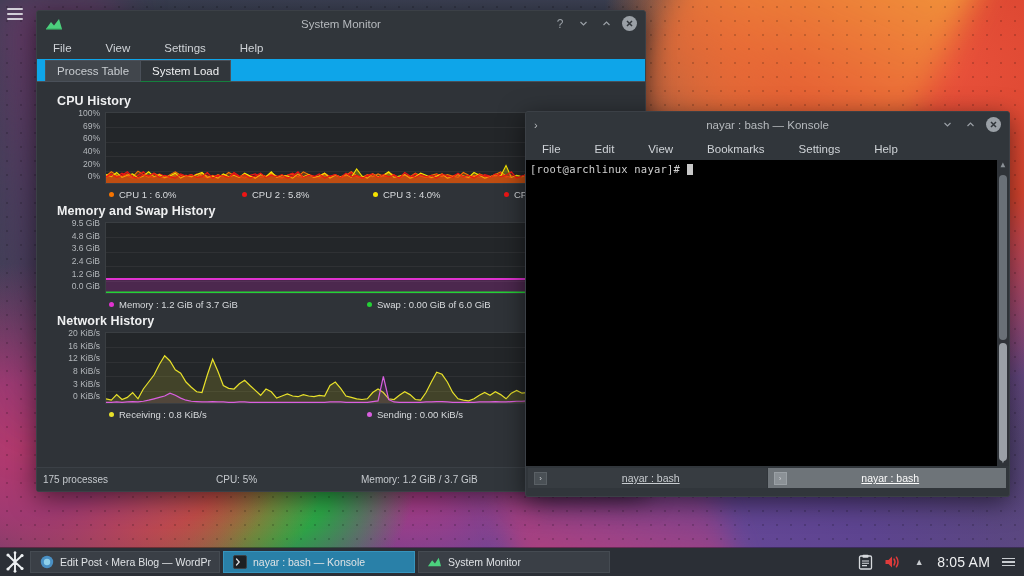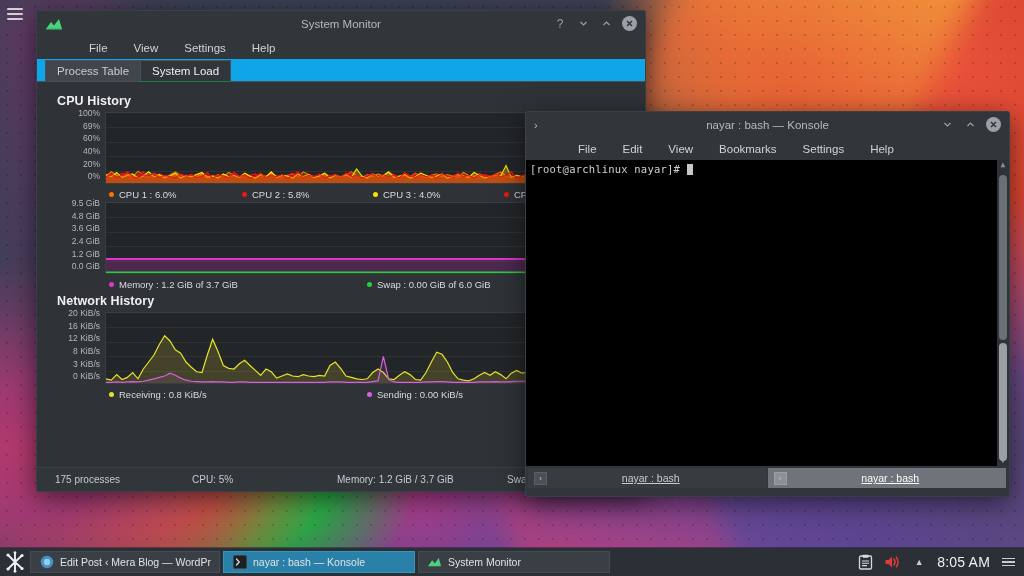--- a/index.html
+++ b/index.html
@@ -67,21 +67,21 @@
   .title-text {
     position:absolute; left:0; right:0; text-align:center;
     font-size:11.5px; color:#b6babe; pointer-events:none;
   }
   .win-btns { margin-left:auto; display:flex; align-items:center; gap:9px; padding-right:8px; z-index:2; }
   .wb { width:14px; height:14px; display:flex; align-items:center; justify-content:center;
         color:#9aa0a6; font-size:12px; line-height:1; }
   .wb svg { display:block; }
   .wb-close { width:15px; height:15px; border-radius:50%; background:#9aa0a6; color:#31363b;
               font-size:11px; font-weight:bold; }
-  .menubar { display:flex; align-items:center; gap:8px; background:#31363b; height:23px; padding-left:7px;margin-left:36px; }
+  .menubar { display:flex; align-items:center; gap:16px; background:#31363b; height:23px; padding-left:7px; }
   .menubar .mi { font-size:11.5px; color:#cfd3d7; padding:3px 9px; border-radius:2px; }
 
   
   #sysmon { left:36px; top:10px; width:610px; height:482px; background:#31363b;
             border:1px solid #3b4046; border-radius:3px; }
   #sysmon .app-icon { width:18px; height:16px; margin-left:8px; position:relative; z-index:2; }
   .tabbar { display:flex; align-items:flex-end; height:23px; background:#0ea5e9;
             padding-left:8px; border-bottom:1px solid #4a5059; }
   .tab { font-size:11.5px; padding:4px 11px 4px 11px; color:#c8ccd0; background:#41464c;
          border:1px solid #4a5059; border-bottom:none; margin-right:-1px; }
@@ -259,20 +259,21 @@
       <div class="item" style="width:131px">
         <span class="dot" style="background: rgb(246, 228, 0);"></span>
         <span>CPU 3 : 4.0%</span>
       </div>
       <div class="item">
         <span class="dot" style="background: rgb(237, 21, 21);"></span>
         <span>CPU 4 : 5.1%</span>
       </div>
     </div>
 
+    <div class="sec-title">Memory and Swap History</div>
     <div class="chart-wrap">
       <div class="yaxis" style="height:72px">
         <span>9.5 GiB</span>
         <span>4.8 GiB</span>
         <span>3.6 GiB</span>
         <span>2.4 GiB</span>
         <span>1.2 GiB</span>
         <span>0.0 GiB</span>
       </div>
       <div class="plot" style="height:72px">
@@ -339,21 +340,21 @@
         <span>Receiving : 0.8 KiB/s</span>
       </div>
       <div class="item">
         <span class="dot" style="background: rgb(217, 95, 224);"></span>
         <span>Sending : 0.00 KiB/s</span>
       </div>
     </div>
   </div>
 
   <div class="statusbar">
-    <span style="width:155px; padding-left:18px">175 processes</span>
+    <span style="width:179px; padding-left:6px">175 processes</span>
     <span style="width:145px">CPU: 5%</span>
     <span style="width:170px">Memory: 1.2 GiB / 3.7 GiB</span>
     <span>Swap: 0 B</span>
   </div>
 </div>
 
 <div class="window" id="konsole">
 
   <div class="titlebar">
     <span class="k-icon">›</span>

